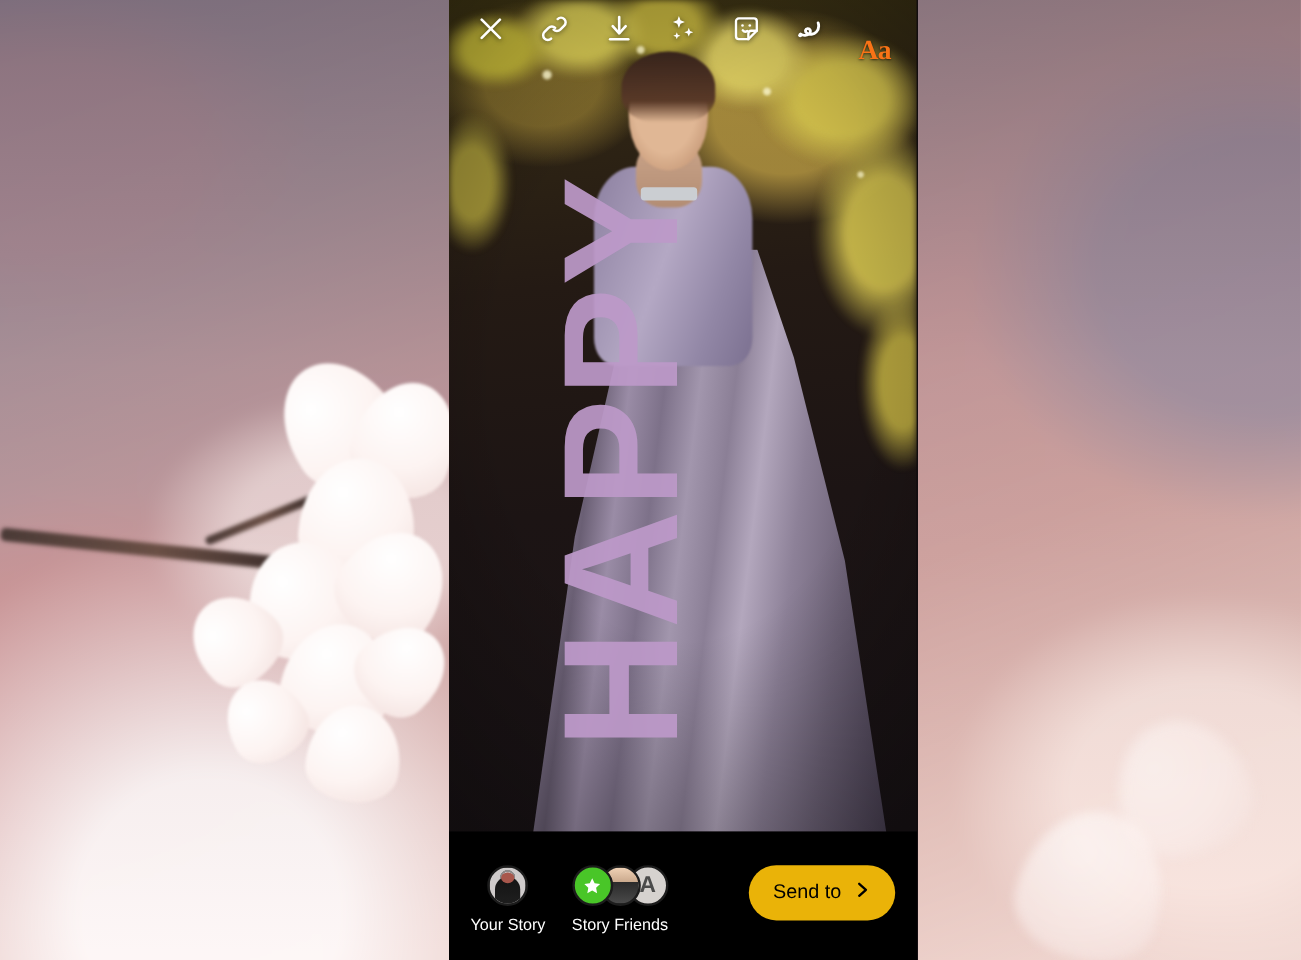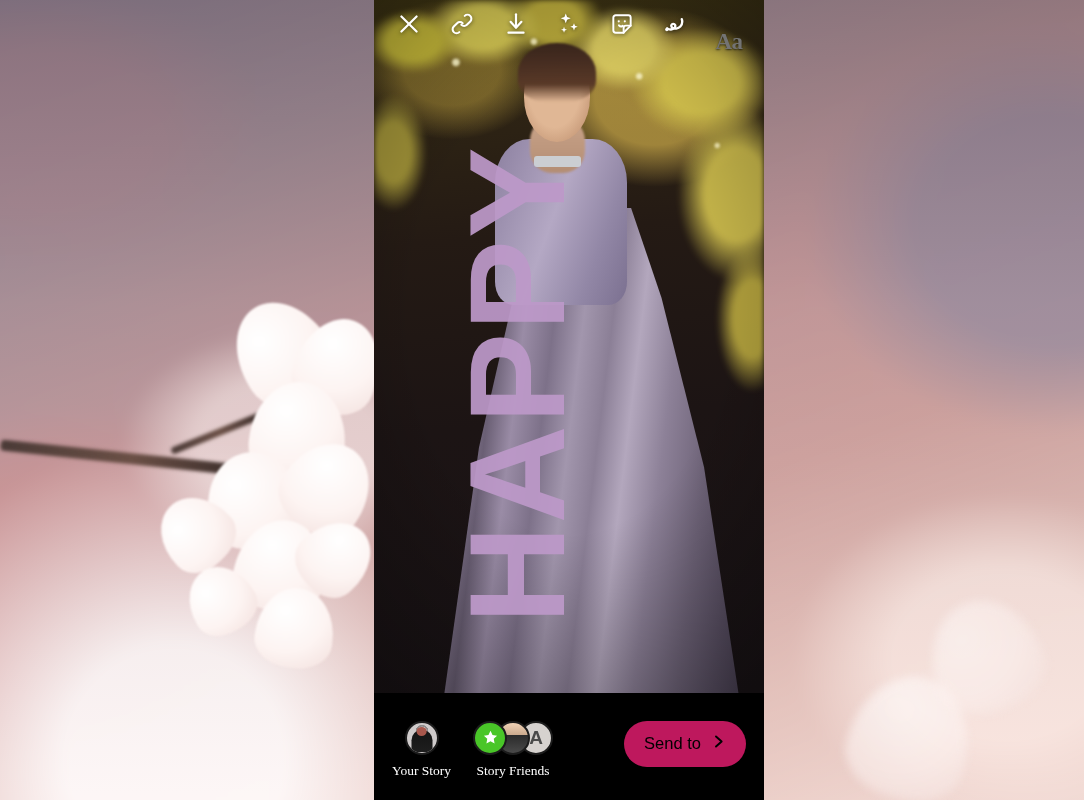--- a/index.html
+++ b/index.html
@@ -135,21 +135,21 @@
     display: flex; align-items: center; justify-content: space-between;
     padding: 0 16px; z-index: 30;
   }
   .tb-btn {
     width: 38px; height: 38px;
     display: flex; align-items: center; justify-content: center;
     cursor: pointer;
   }
   .tb-btn svg { display: block; filter: drop-shadow(0 1px 2px rgba(0,0,0,.55)); }
   .tb-text {
-    color: #737373; font-size: 23px; font-weight: 700; letter-spacing: -0.5px;
+    color: #f97316; font-size: 23px; font-weight: 700; letter-spacing: -0.5px;
     text-shadow: 0 1px 2px rgba(0,0,0,.6);
     font-family: "Liberation Serif", serif;
     margin-top: 36px;
   }
 
   
   #happy-word {
     position: absolute;
     left: -136px; top: 322px;
     width: 560px;
@@ -176,21 +176,21 @@
     display: flex; align-items: center;
     padding: 0 18px;
     z-index: 30;
   }
   .dest {
     display: flex; flex-direction: column; align-items: center;
     cursor: pointer; margin-right: 22px; padding-top: 6px;
   }
   .dest-label {
     color: #fff; font-size: 13.5px; margin-top: 8px;
-    font-family: Liberation Serif, serif;
+    font-family: Liberation Sans, sans-serif;
   }
   .av {
     width: 34px; height: 34px; border-radius: 50%;
     border: 2px solid #1c1c1c;
     overflow: hidden; position: relative;
     background: #b9b9b9;
   }
   #your-story-av {
     background: radial-gradient(circle at 50% 28%, #c9c4c4 0 18%, #8e8a8a 19%, #8e8a8a 24%, #cfcbcb 25%);
   }
@@ -221,21 +221,21 @@
   }
   #cf-three {
     background: #d6d2cf;
     display: flex; align-items: center; justify-content: center;
     color: #4b4b4b; font-size: 19px; font-weight: 700;
     z-index: 1;
     font-family: "Liberation Sans", sans-serif;
   }
   #send-to {
     margin-left: auto;
-    background: #be185d; color: #000;
+    background: #eab308; color: #000;
     border-radius: 24px;
     height: 46px;
     display: flex; align-items: center; gap: 10px;
     padding: 0 20px;
     cursor: pointer;
     margin-bottom: 6px;
     text-align: center;
   }
   #send-to-label { font-size: 16.5px; font-family: "Liberation Sans", sans-serif; }
 </style>

